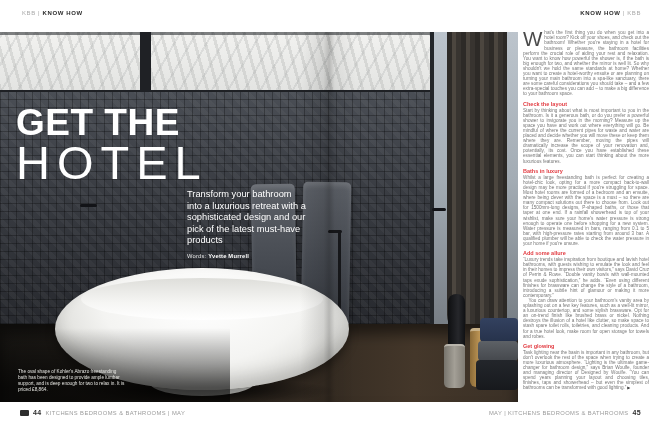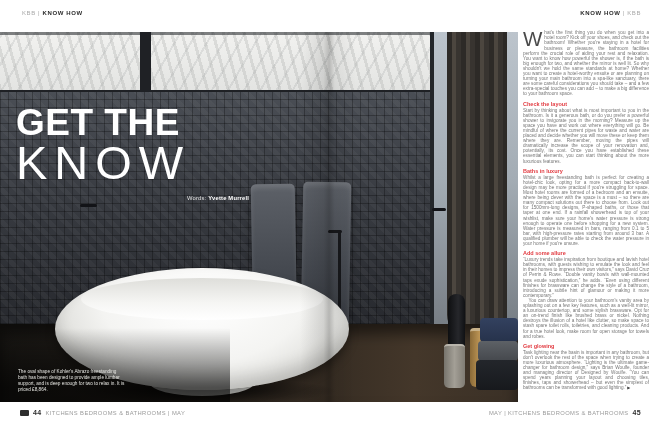--- a/index.html
+++ b/index.html
@@ -135,23 +135,24 @@
     <div class="jar-amber"></div>
     <div class="jar-grey"></div>
     <div class="cushion c1"></div>
     <div class="cushion c2"></div>
     <div class="cushion c3"></div>
     <div class="caption-shade"></div>
     <div class="fold-shadow"></div>
 
     <div class="headline">
       <div class="hl hl1">GET THE</div>
-      <div class="hl hl2">KNOW</div>
+      <div class="hl hl2">HOTEL</div>
     </div>
     <div class="standfirst">
+      <span>Transform your bathroom into a luxurious retreat with a sophisticated design and our pick of the latest must-have products</span>
       <div class="byline">
         <span>Words:</span>
         <b>Yvette Murrell</b>
       </div>
     </div>
     <div class="caption-wrap">
       <div class="caption-inner">The oval shape of Kohler's Abrazo freestanding bath has been designed to provide ample lumbar support, and is deep enough for two to relax in. It is priced £8,864.</div>
     </div>
   </div>
 

